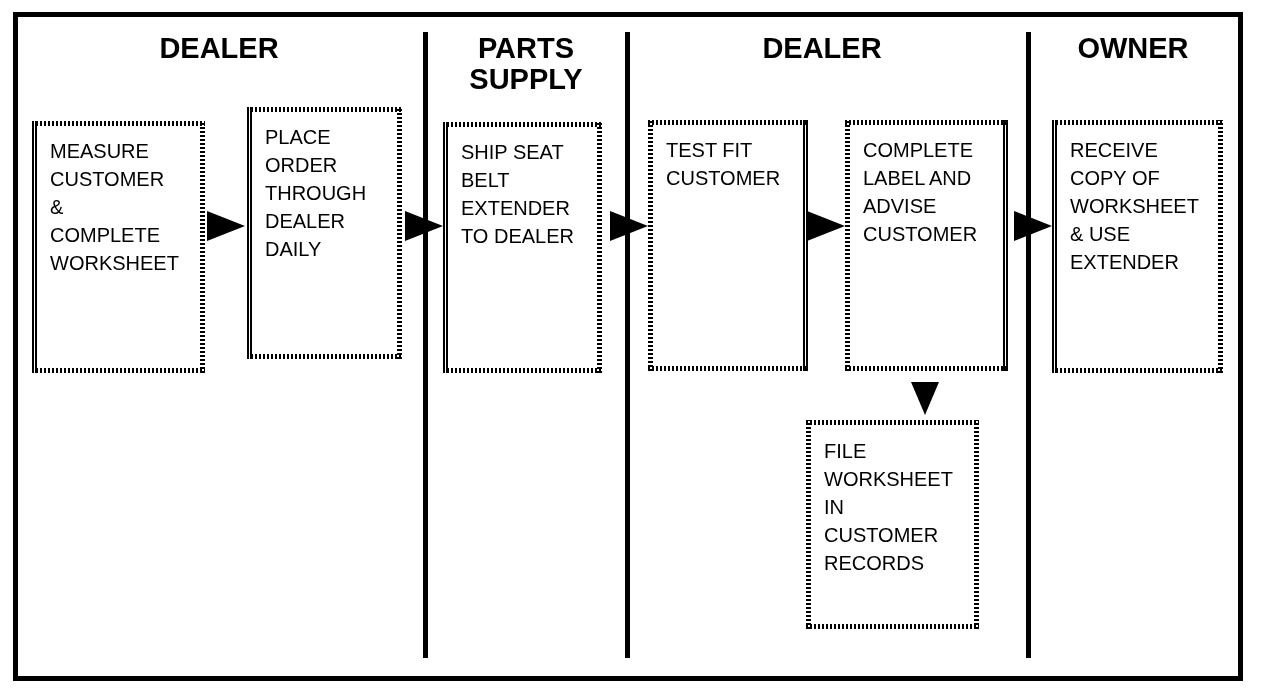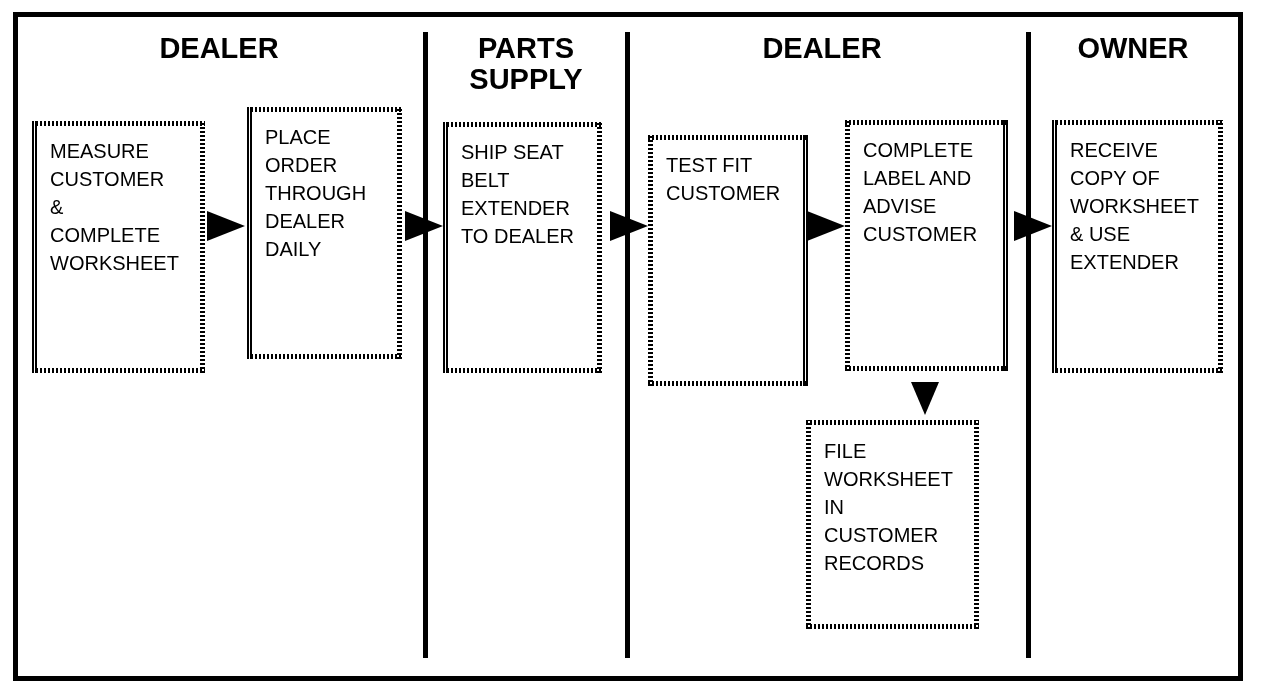--- a/index.html
+++ b/index.html
@@ -80,21 +80,21 @@
     <div>DAILY</div>
   </div>
 
   <div class="pbox" style="left:443px;top:122px;width:159px;height:251px;">
     <div>SHIP SEAT</div>
     <div>BELT</div>
     <div>EXTENDER</div>
     <div>TO DEALER</div>
   </div>
 
-  <div class="pbox mirror" style="left:648px;top:135px;width:160px;height:251px;">
+  <div class="pbox mirror" style="left:648px;top:120px;width:160px;height:251px;">
     <div>TEST FIT</div>
     <div>CUSTOMER</div>
   </div>
 
   <div class="pbox mirror" style="left:845px;top:120px;width:163px;height:251px;">
     <div>COMPLETE</div>
     <div>LABEL AND</div>
     <div>ADVISE</div>
     <div>CUSTOMER</div>
   </div>

